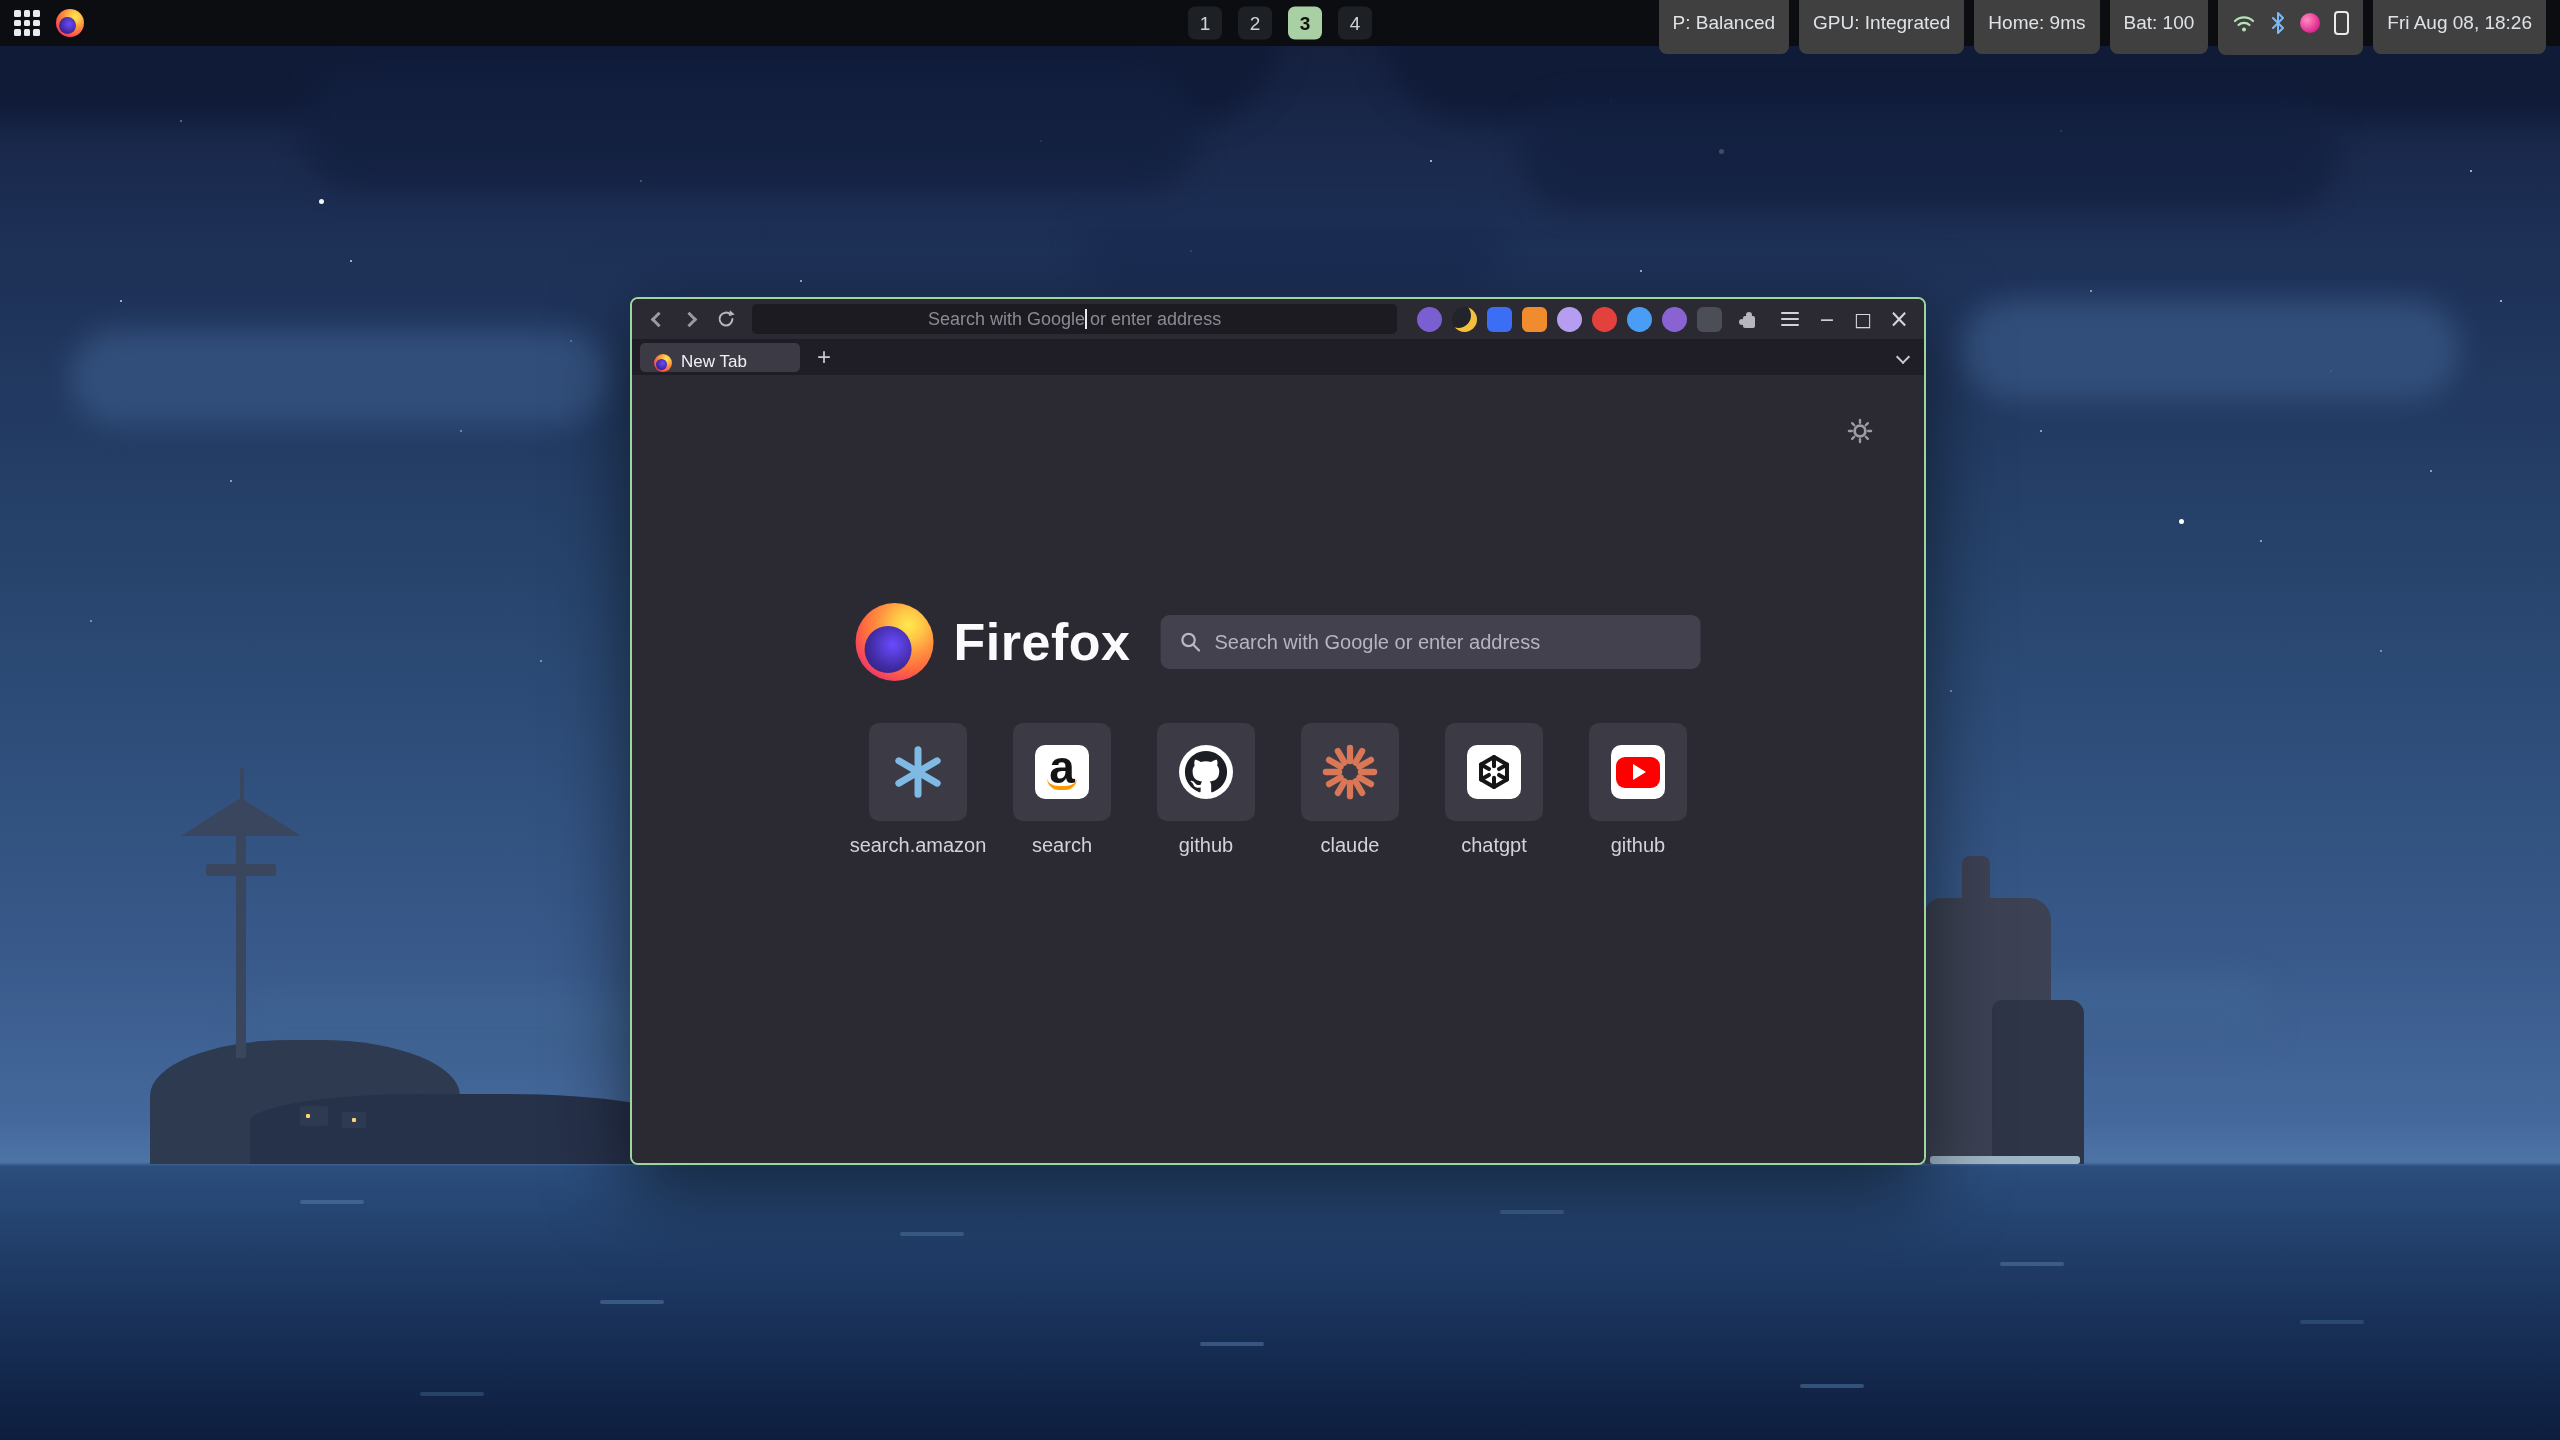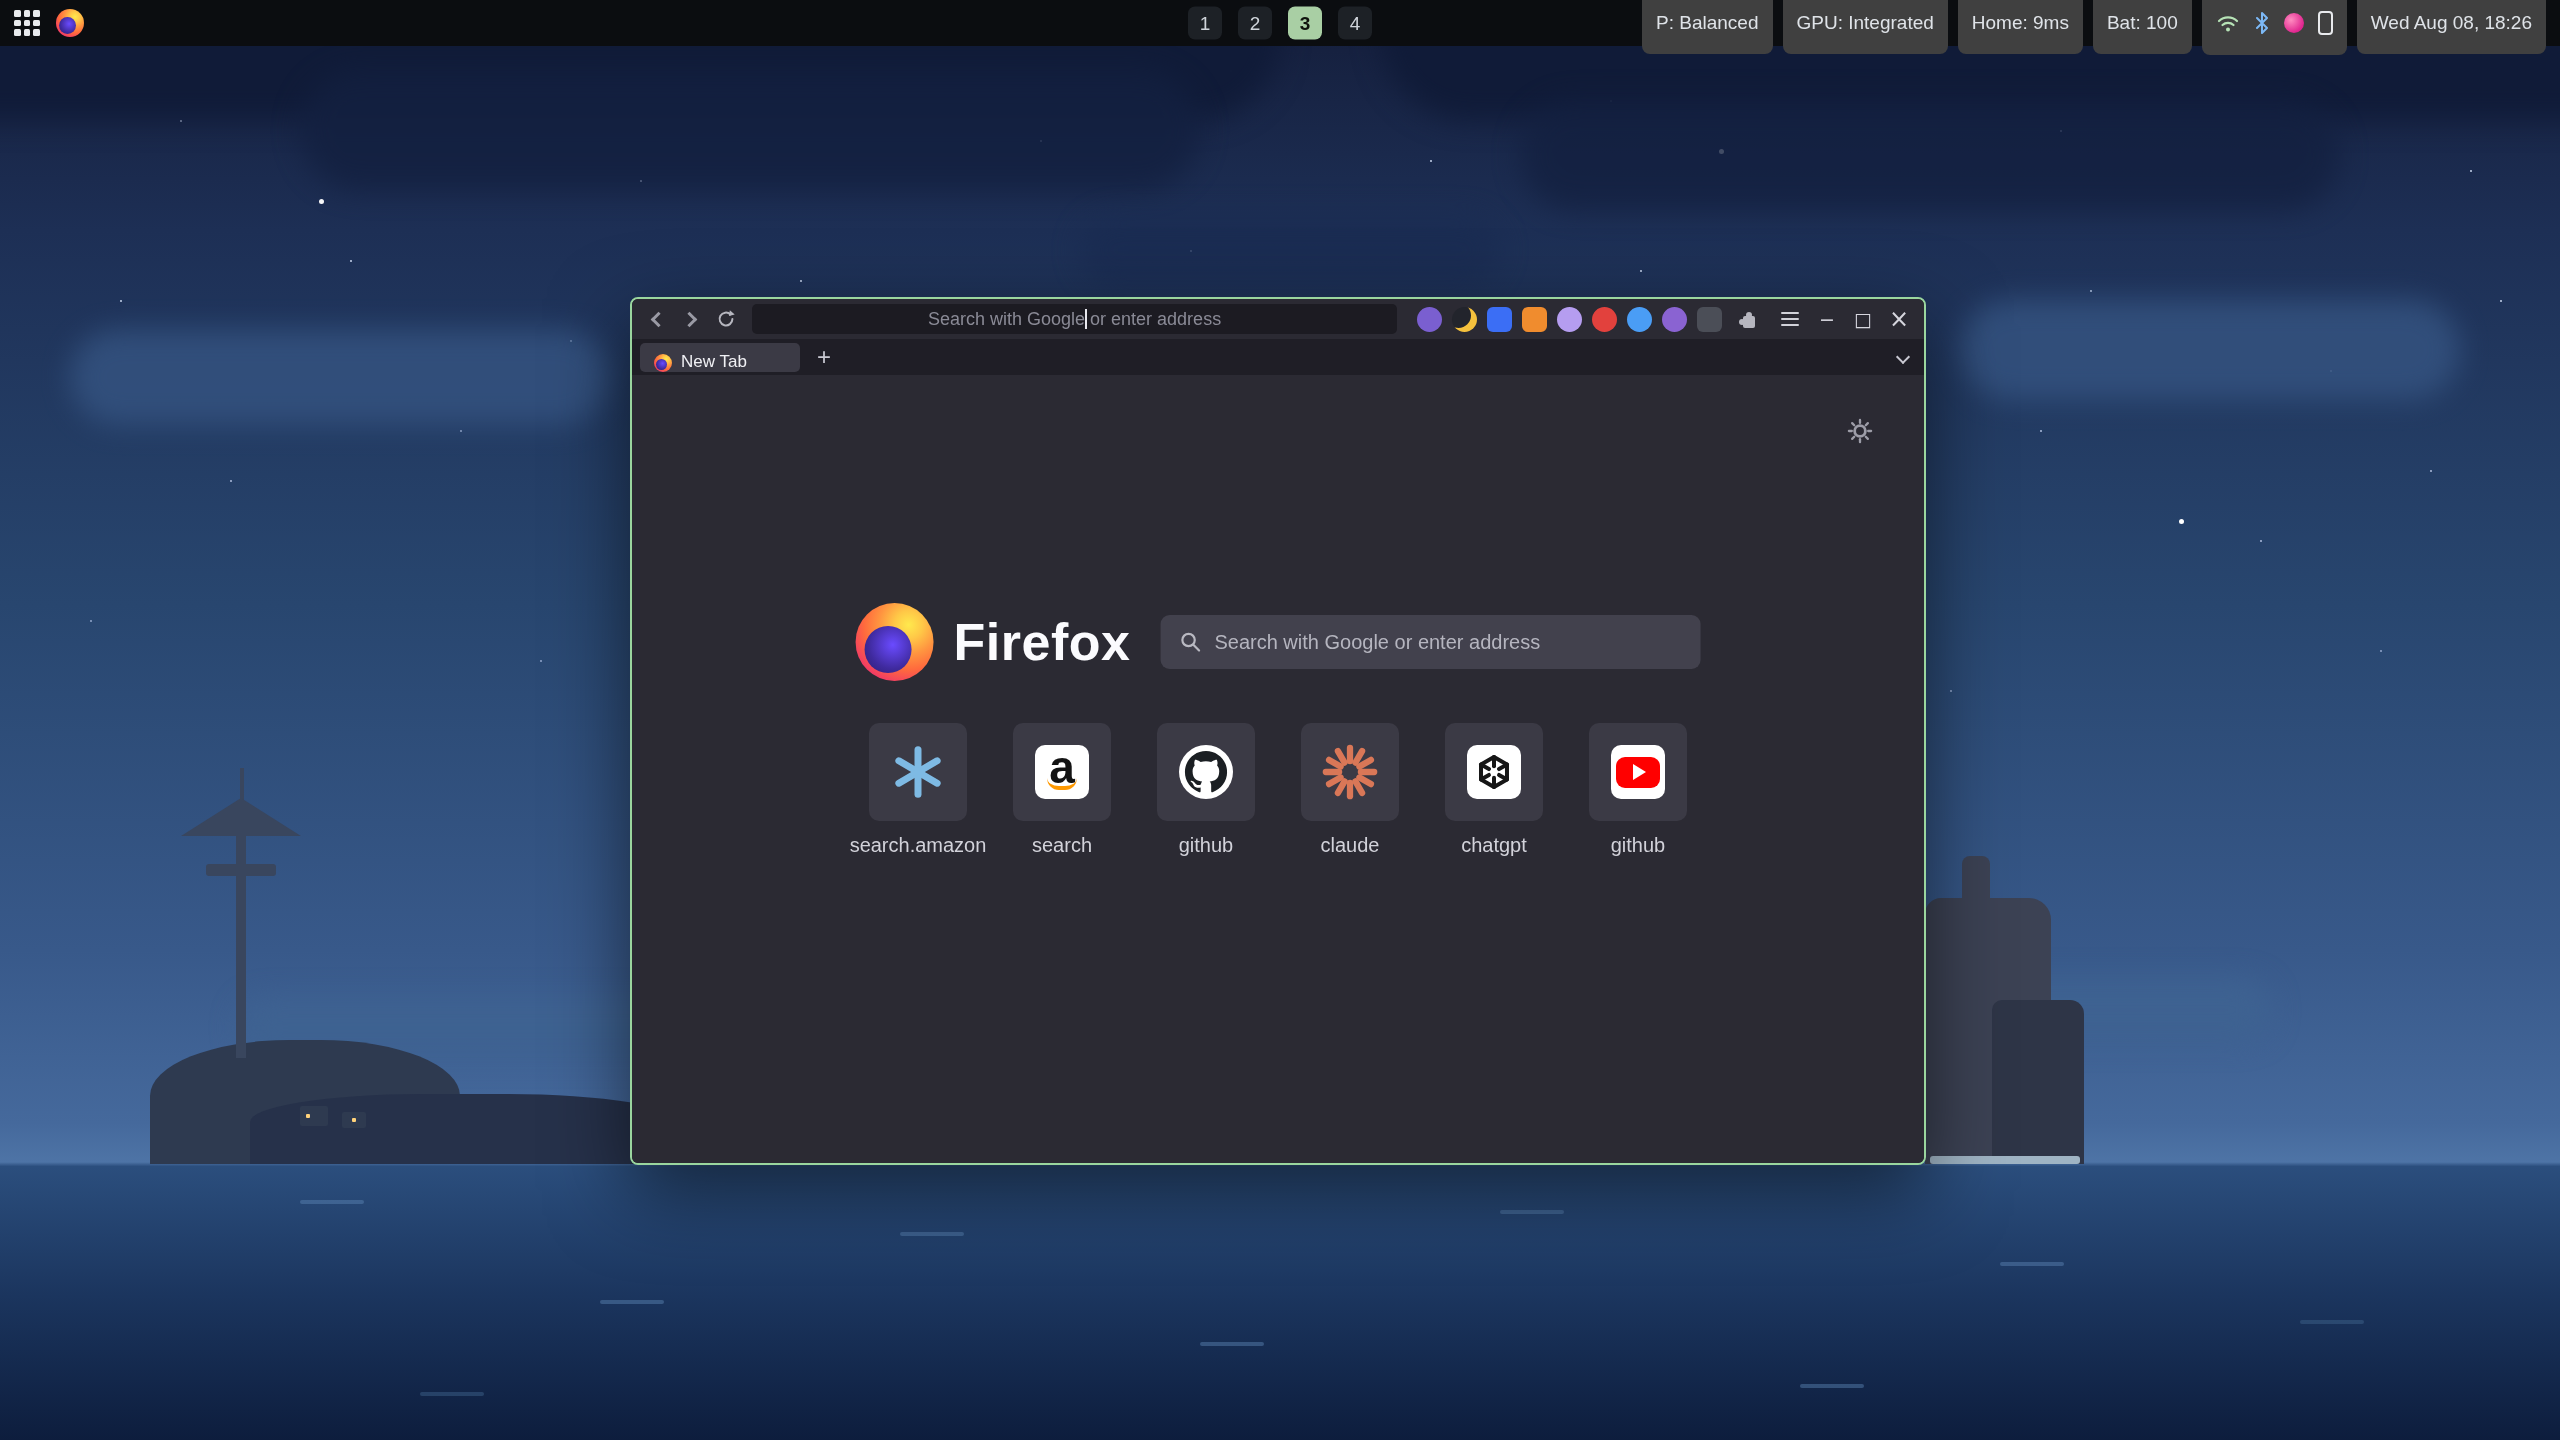--- a/index.html
+++ b/index.html
@@ -225,21 +225,21 @@
           <path d="M6.5 12a8 8 0 0 1 11 0" fill="none" stroke="#b6e3b6" stroke-width="2.2" stroke-linecap="round"></path>
           <circle cx="12" cy="16.5" r="2" fill="#b6e3b6"></circle>
         </svg>
         <svg width="16" height="22" viewBox="0 0 16 22">
           <path d="M3 6l10 10-5 5V1l5 5L3 16" fill="none" stroke="#7cb8f5" stroke-width="2" stroke-linejoin="round" stroke-linecap="round"></path>
         </svg>
         <span class="tray-dot hue-dot"></span>
         <span class="tablet-ic"></span>
       </div>
       <div class="pill">
-        <span>Wed Aug 08, 18:26</span>
+        <span>Fri Aug 08, 18:26</span>
       </div>
     </div>
   </div>
 
   <div class="window">
 
     <div class="toolbar">
       <div class="navbtn">
           <span class="chev left"></span>
         </div>

